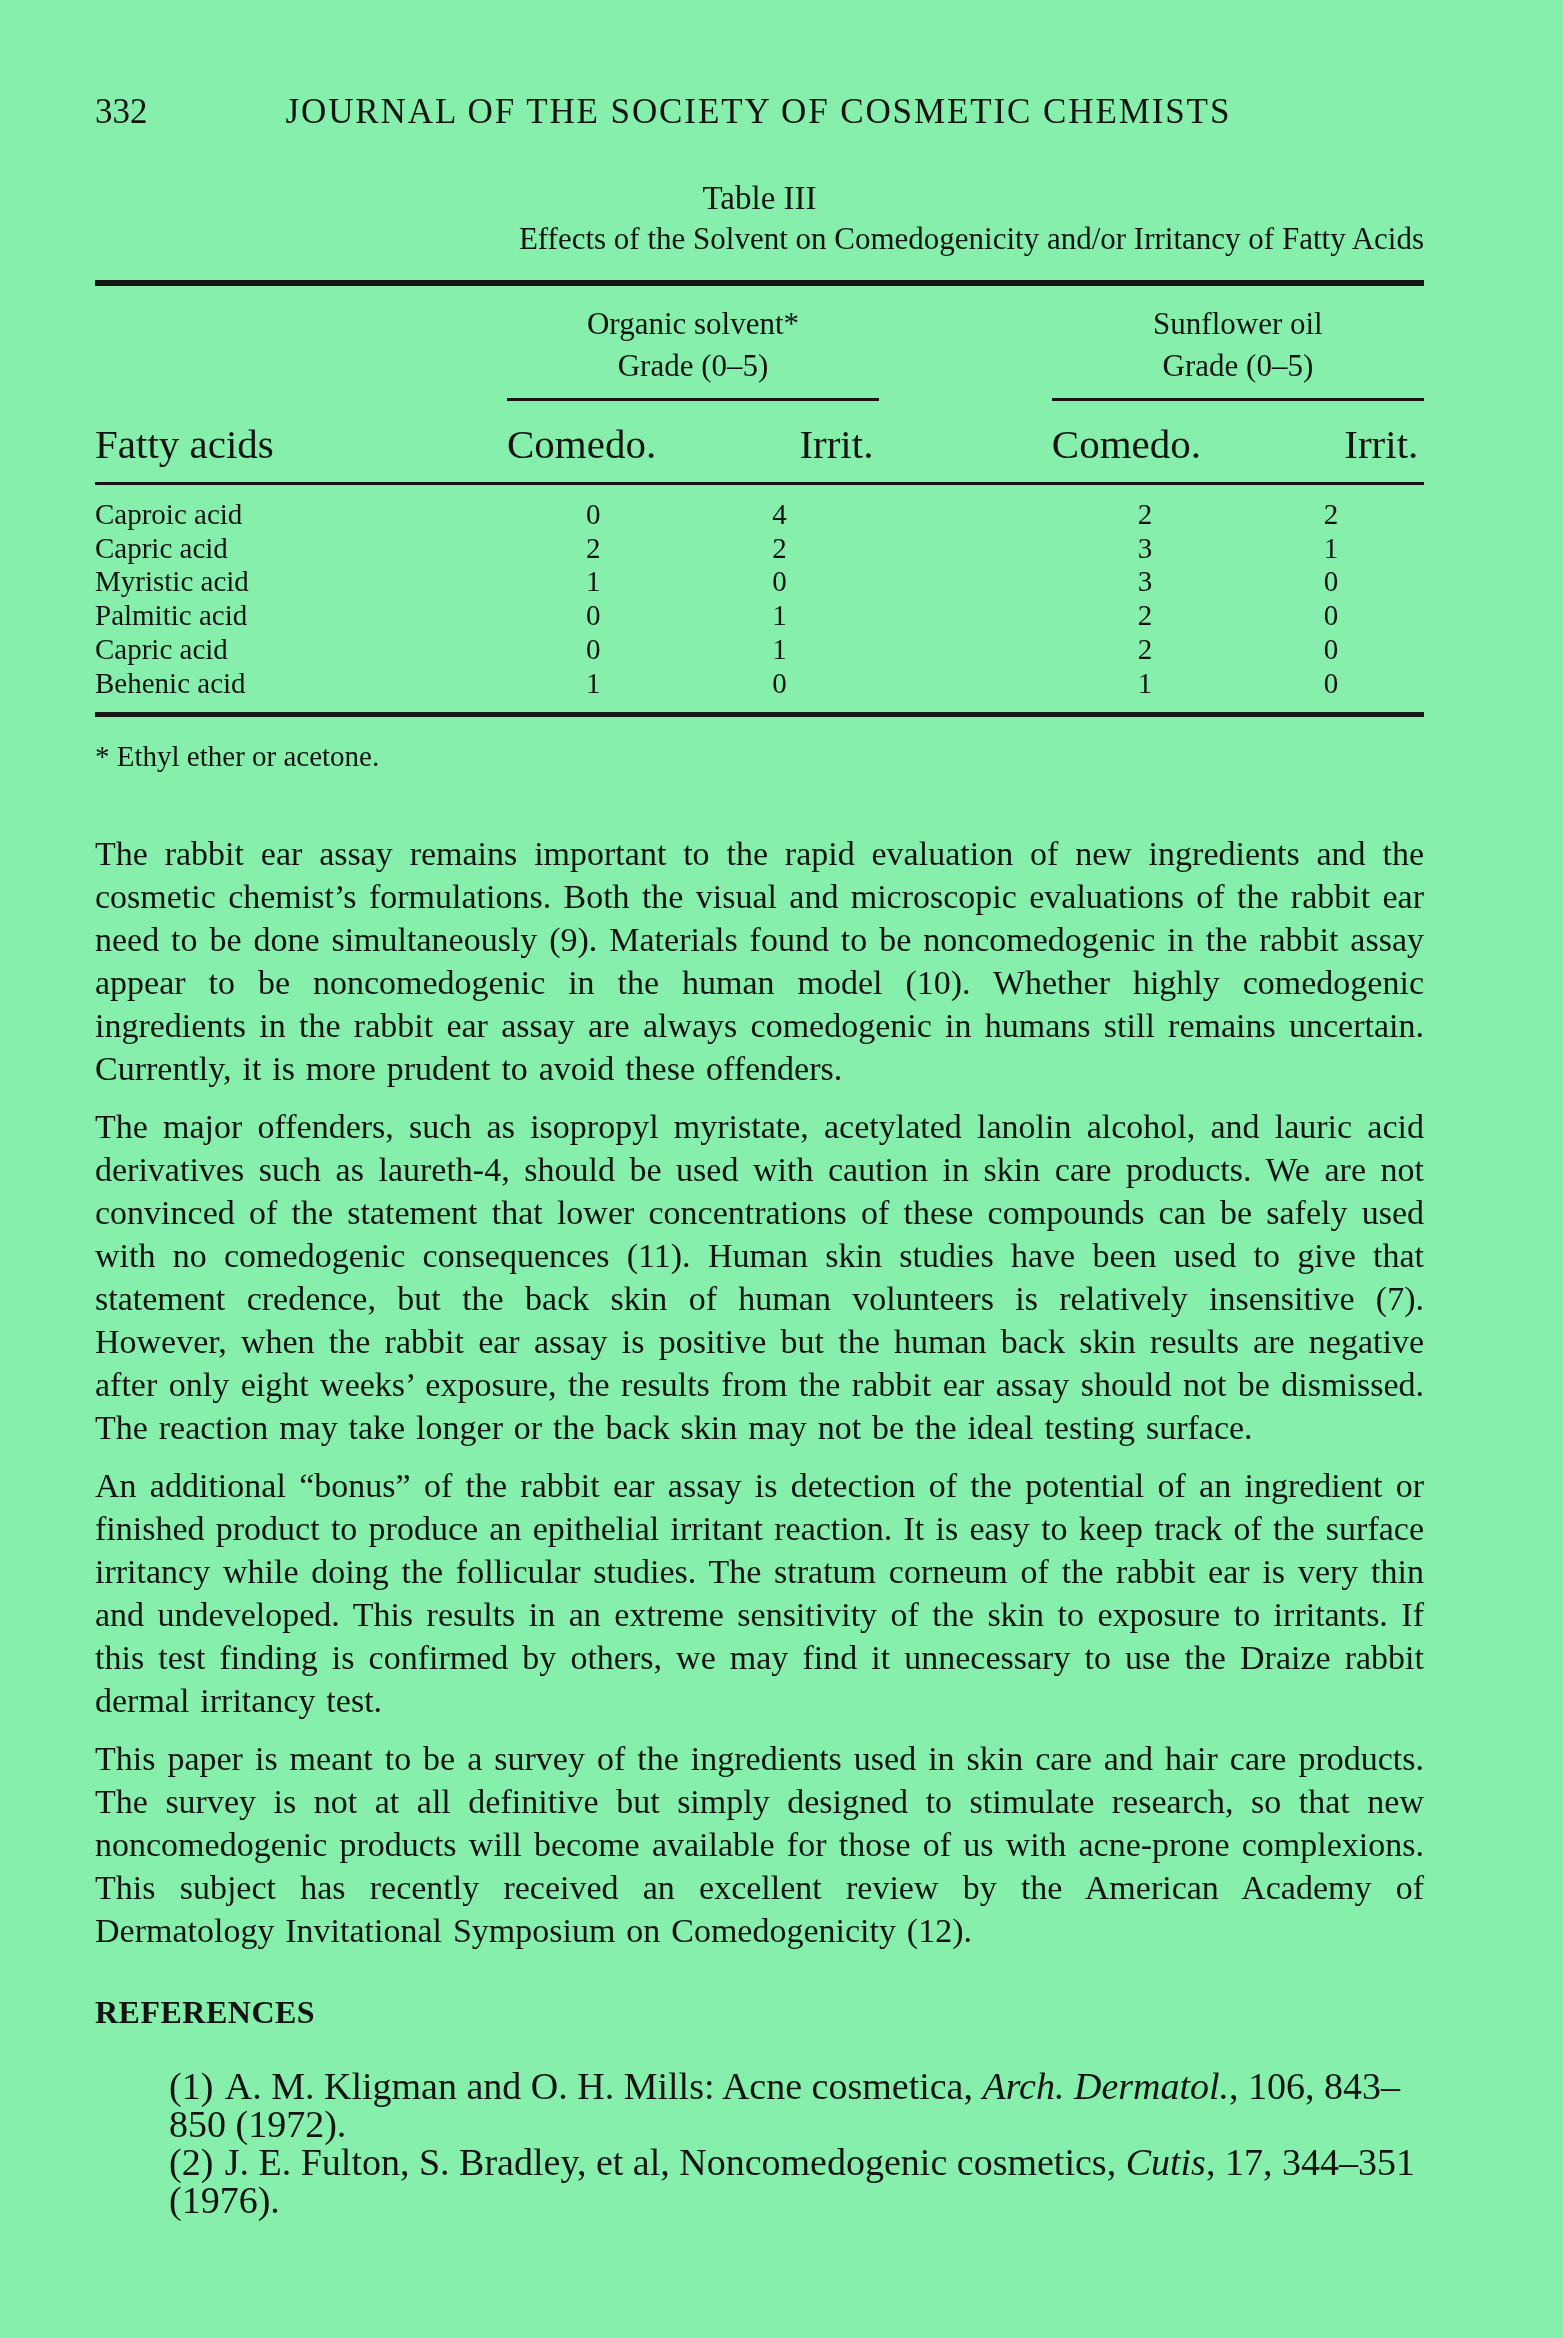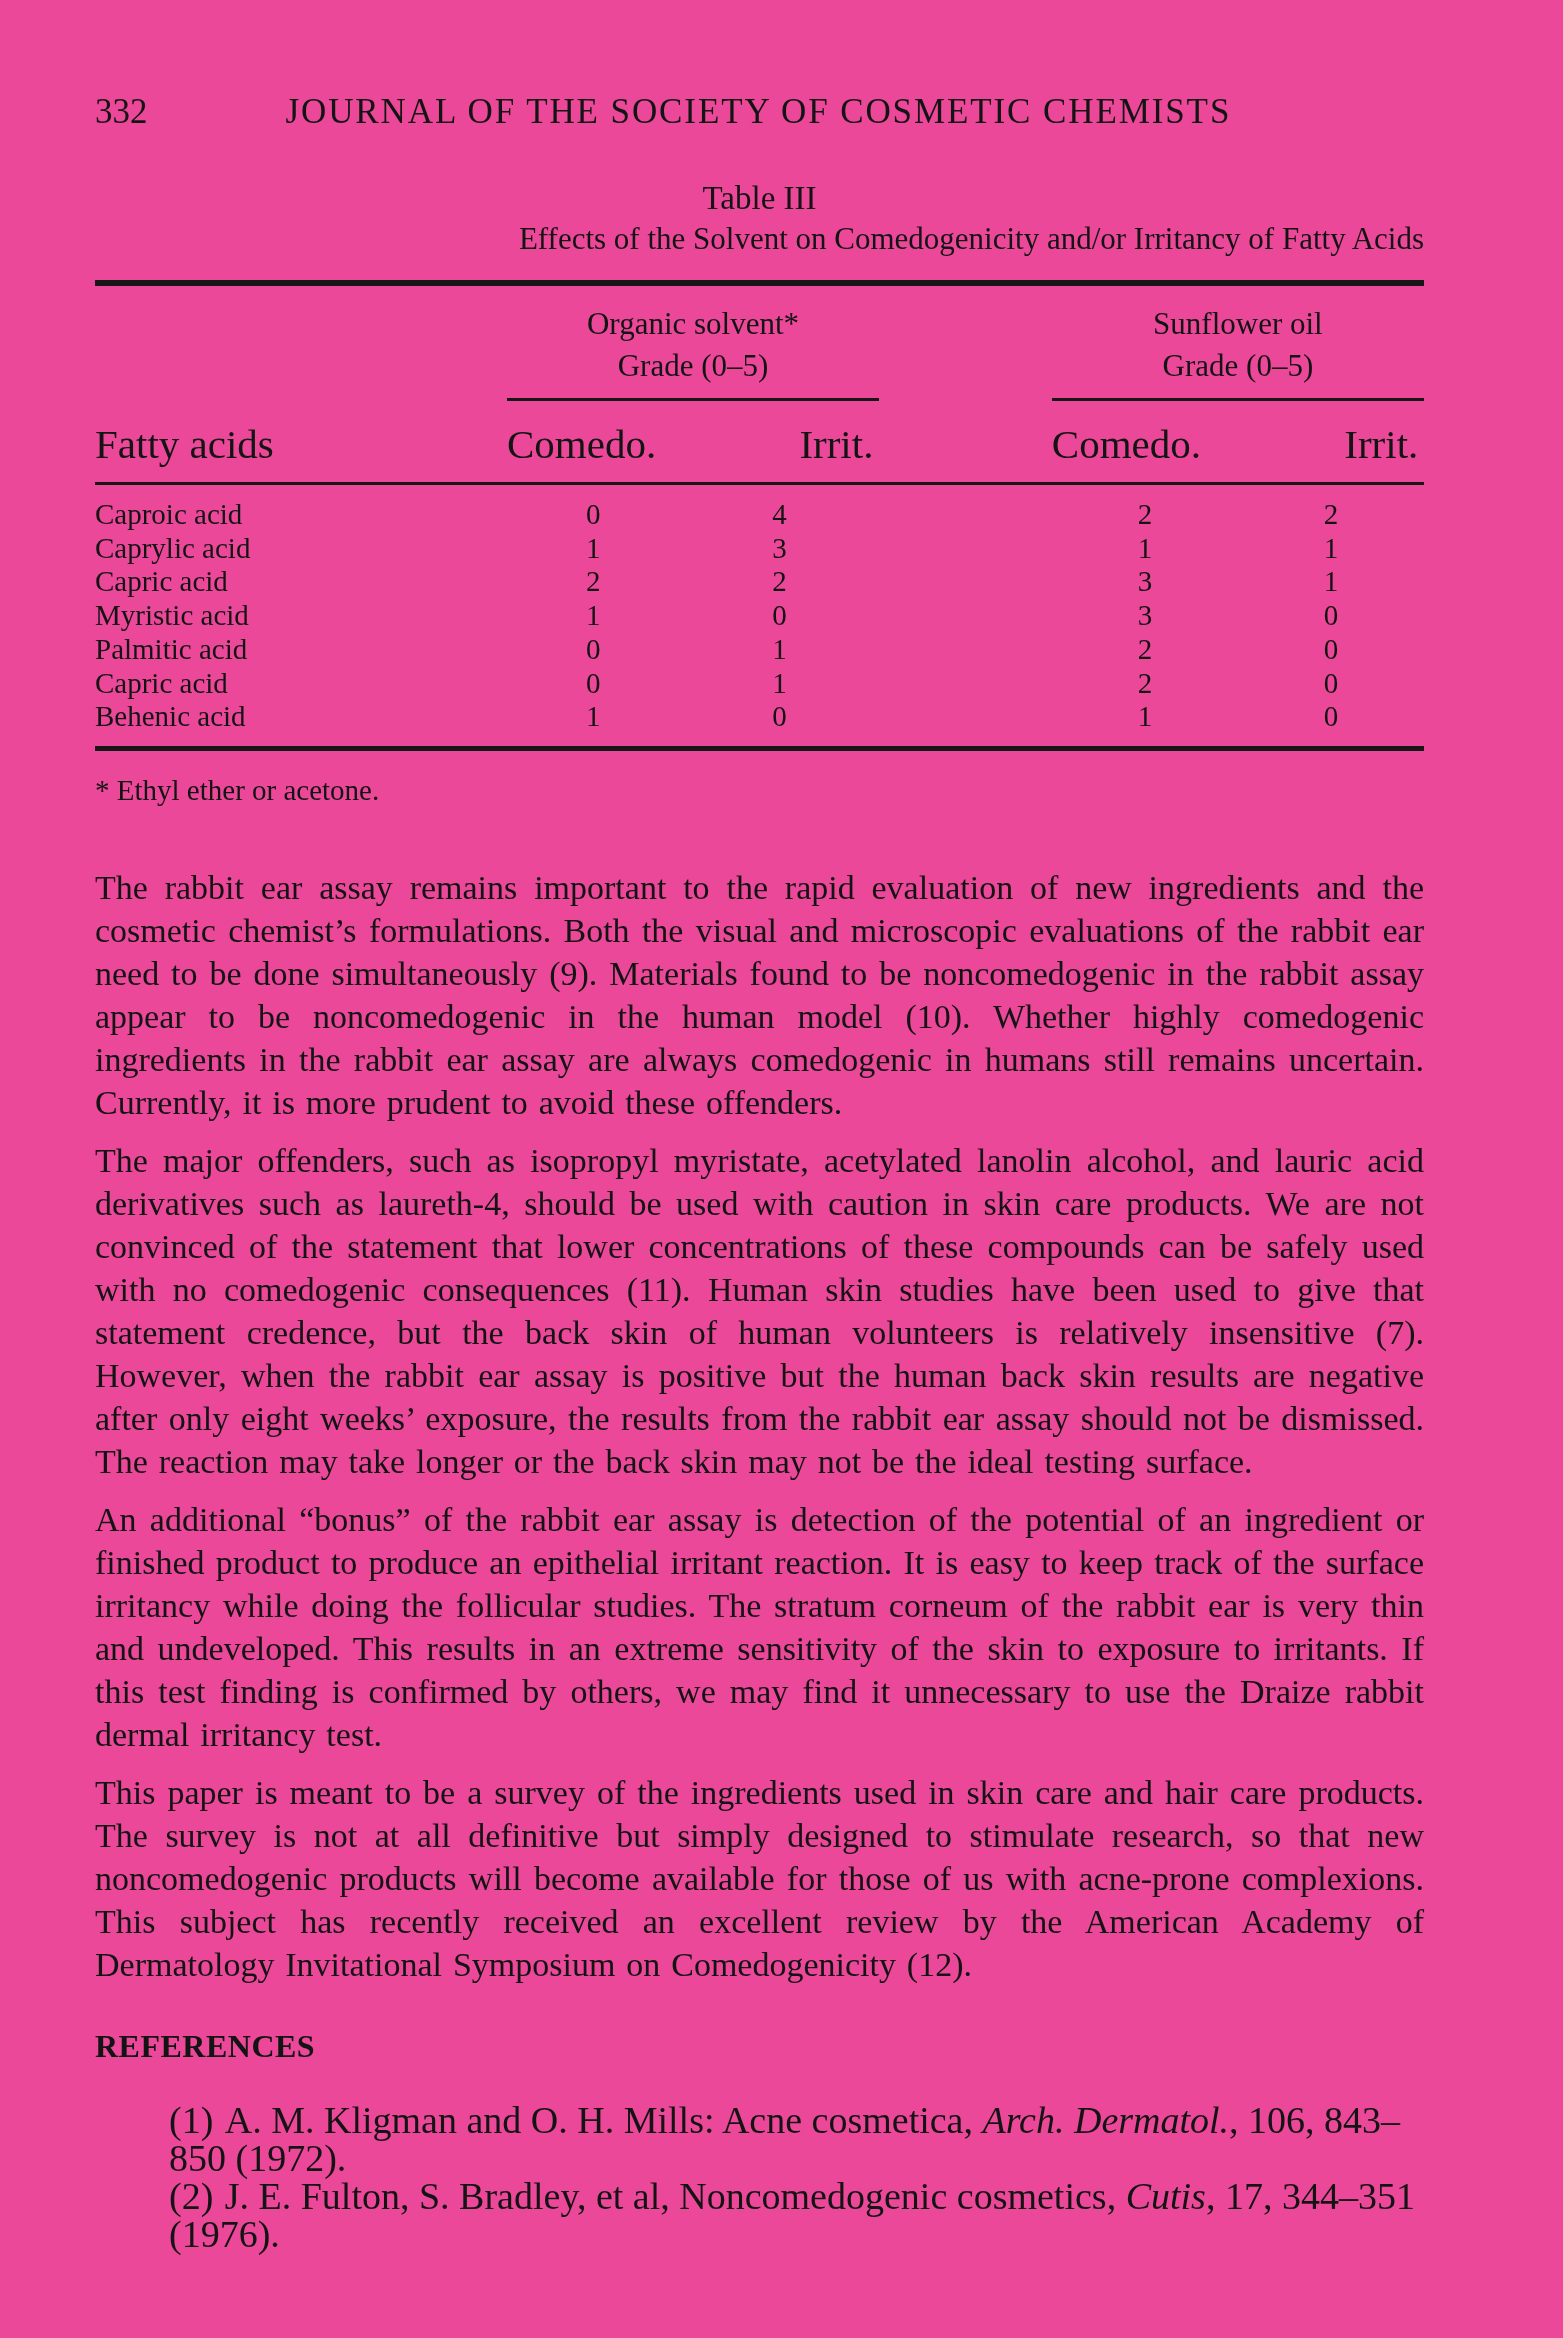--- a/index.html
+++ b/index.html
@@ -2,21 +2,21 @@
 <html lang="en" style="font-size:15px"><head>
 <meta charset="utf-8">
 <style>
   * { box-sizing: border-box; }
   html, body { margin: 0; padding: 0; background: #ffffff; }
 
   .page {
     position: relative;
     width: 1563px;
     height: 2338px;
-    background: #ec4899;
+    background: #86efac;
     color: #141414;
     font-family: "Liberation Serif", "DejaVu Serif", serif;
     padding: 91px 139px 0 95px;
     overflow: hidden;
   }
 
   
   .running-head { display: flex; align-items: baseline; font-size: 35px; line-height: 1.2; }
   .running-title { margin-left: 138px; letter-spacing: 1.9px; }
 
@@ -122,28 +122,20 @@
       <tbody>
           <tr>
             <td class="c-left">Caproic acid</td>
             <td>0</td>
             <td>4</td>
             <td></td>
             <td>2</td>
             <td>2</td>
           </tr>
           <tr>
-            <td class="c-left">Caprylic acid</td>
-            <td>1</td>
-            <td>3</td>
-            <td></td>
-            <td>1</td>
-            <td>1</td>
-          </tr>
-          <tr>
             <td class="c-left">Capric acid</td>
             <td>2</td>
             <td>2</td>
             <td></td>
             <td>3</td>
             <td>1</td>
           </tr>
           <tr>
             <td class="c-left">Myristic acid</td>
             <td>1</td>

